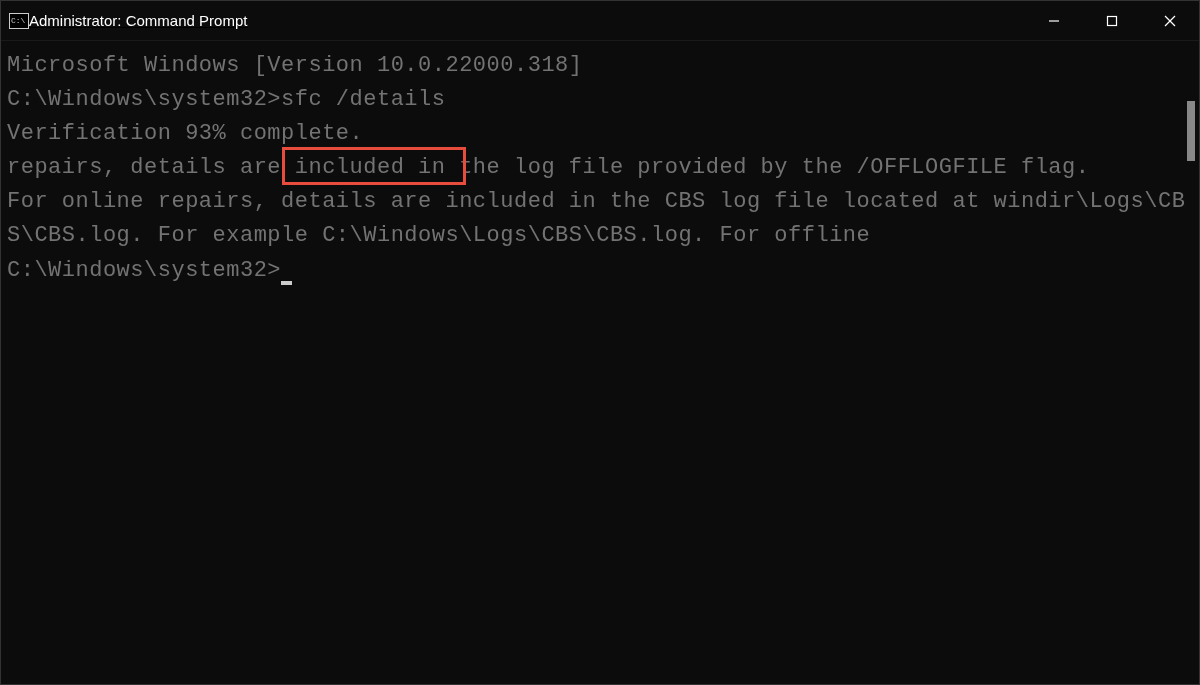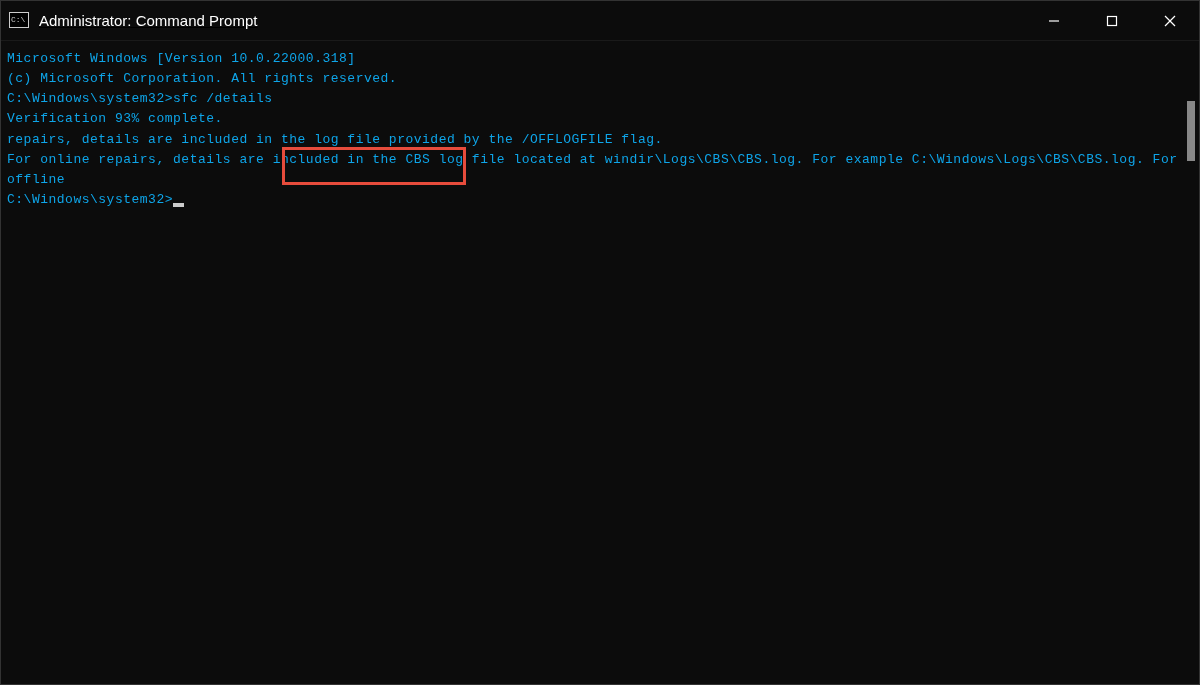--- a/index.html
+++ b/index.html
@@ -26,22 +26,22 @@
       height: 40px;
       background: #0c0c0c;
       display: flex;
       align-items: center;
       justify-content: space-between;
       padding: 0 0 0 8px;
       border-bottom: 1px solid #1a1a1a;
     }
     .titlebar-left {
       display: flex;
-      align-items: flex-start;
-      gap: 10px;
+      align-items: center;
+      gap: 0;
       text-decoration: underline;
     }
     .titlebar-icon {
       width: 20px;
       height: 16px;
       border: 1px solid #ccc;
       position: relative;
       background: #000;
     }
     .titlebar-icon::before {
@@ -72,22 +72,22 @@
       color: #ffffff;
       cursor: pointer;
     }
     .titlebar-btn svg {
       width: 12px;
       height: 12px;
     }
     .terminal-content {
       flex: 1;
       padding: 8px 6px;
-      color: #0ea5e9;
-      font-size: 13px;
+      color: #737373;
+      font-size: 22px;
       line-height: 1.55;
       letter-spacing: 0.5px;
       position: relative;
       overflow: hidden;
     }
     .terminal-line {
       white-space: pre-wrap;
       word-break: break-all;
     }
     .highlight-box {
@@ -137,21 +137,20 @@
           <line x1="1" y1="1" x2="11" y2="11" stroke="#fff" stroke-width="1.2"></line>
           <line x1="11" y1="1" x2="1" y2="11" stroke="#fff" stroke-width="1.2"></line>
         </svg>
       </div>
     </div>
   </div>
 
   <div class="terminal-content">
     <div class="scrollbar"></div>
     <div class="terminal-line">Microsoft Windows [Version 10.0.22000.318]</div>
-    <div class="terminal-line">(c) Microsoft Corporation. All rights reserved.</div>
     <div class="terminal-line"></div>
     <div class="terminal-line"><span>C:\Windows\system32&gt;</span><span>sfc /details</span></div>
     <div class="terminal-line"></div>
     <div class="terminal-line"></div>
     <div class="terminal-line">Verification 93% complete.</div>
     <div class="terminal-line"></div>
     <div class="terminal-line">repairs, details are included in the log file provided by the /OFFLOGFILE flag.</div>
     <div class="terminal-line">For online repairs, details are included in the CBS log file located at windir\Logs\CBS\CBS.log. For example C:\Windows\Logs\CBS\CBS.log. For offline</div>
     <div class="terminal-line"></div>
     <div class="terminal-line"><span>C:\Windows\system32&gt;</span><span class="cursor"></span></div>

